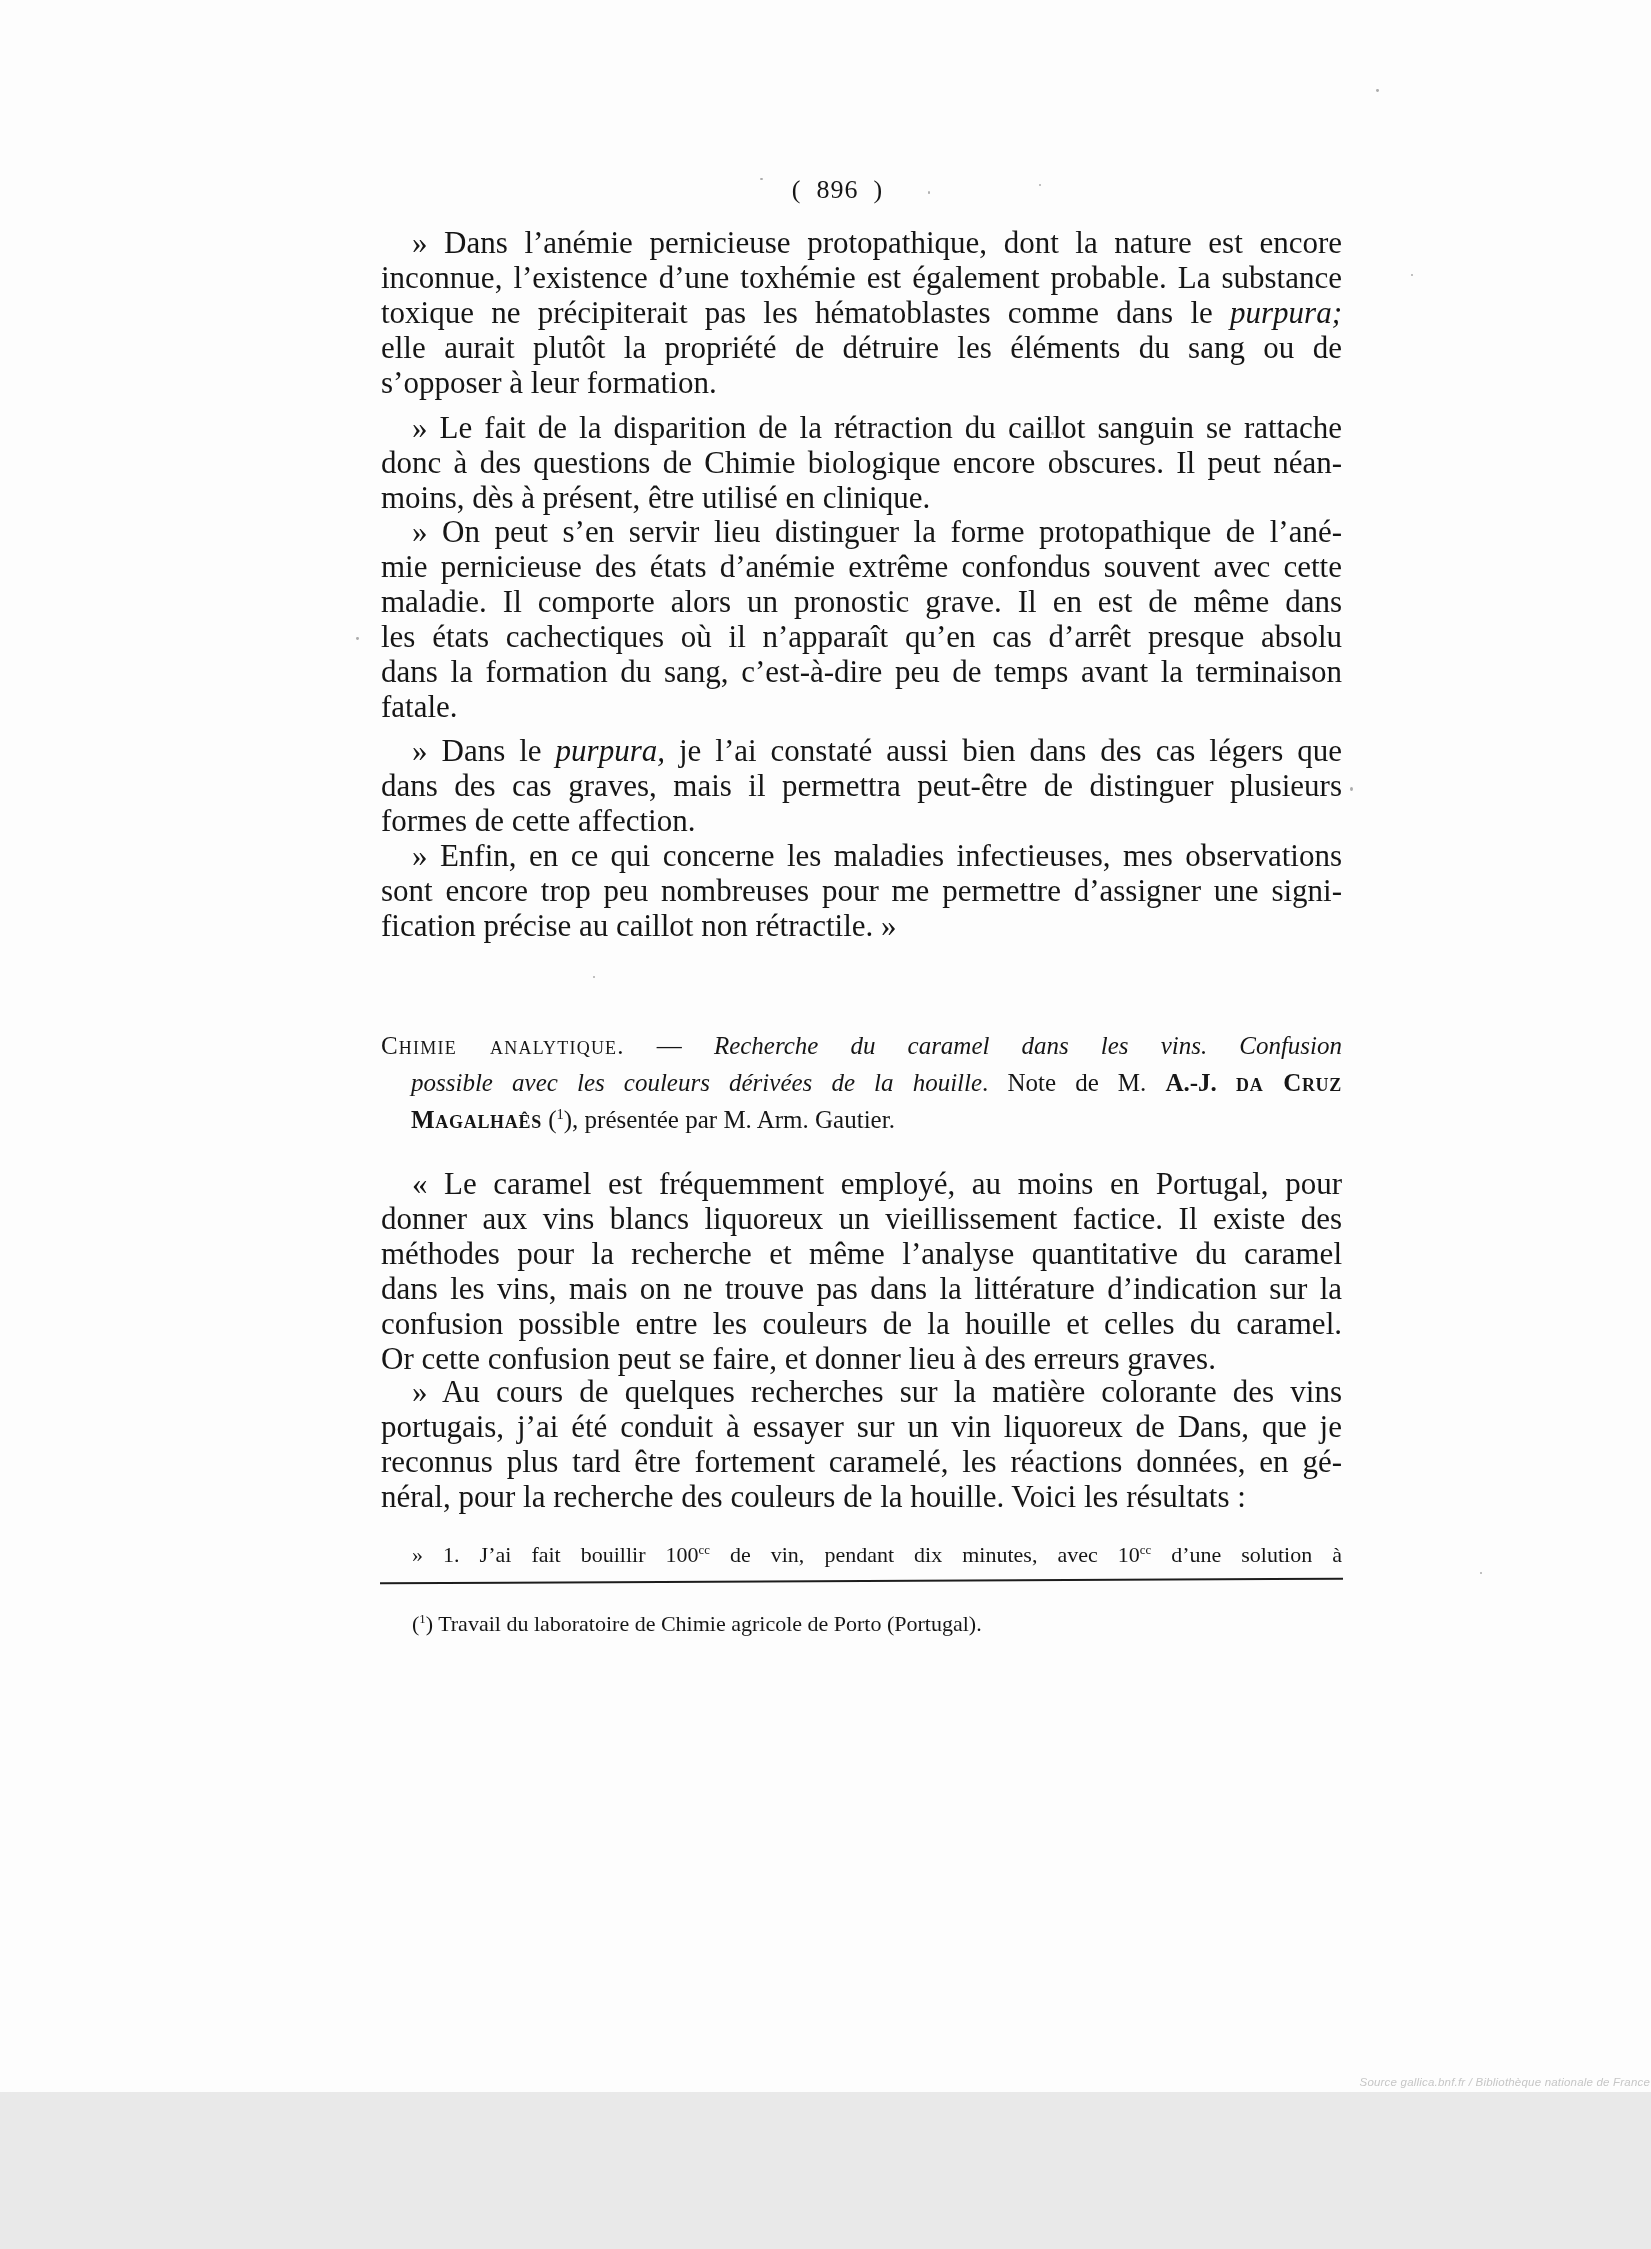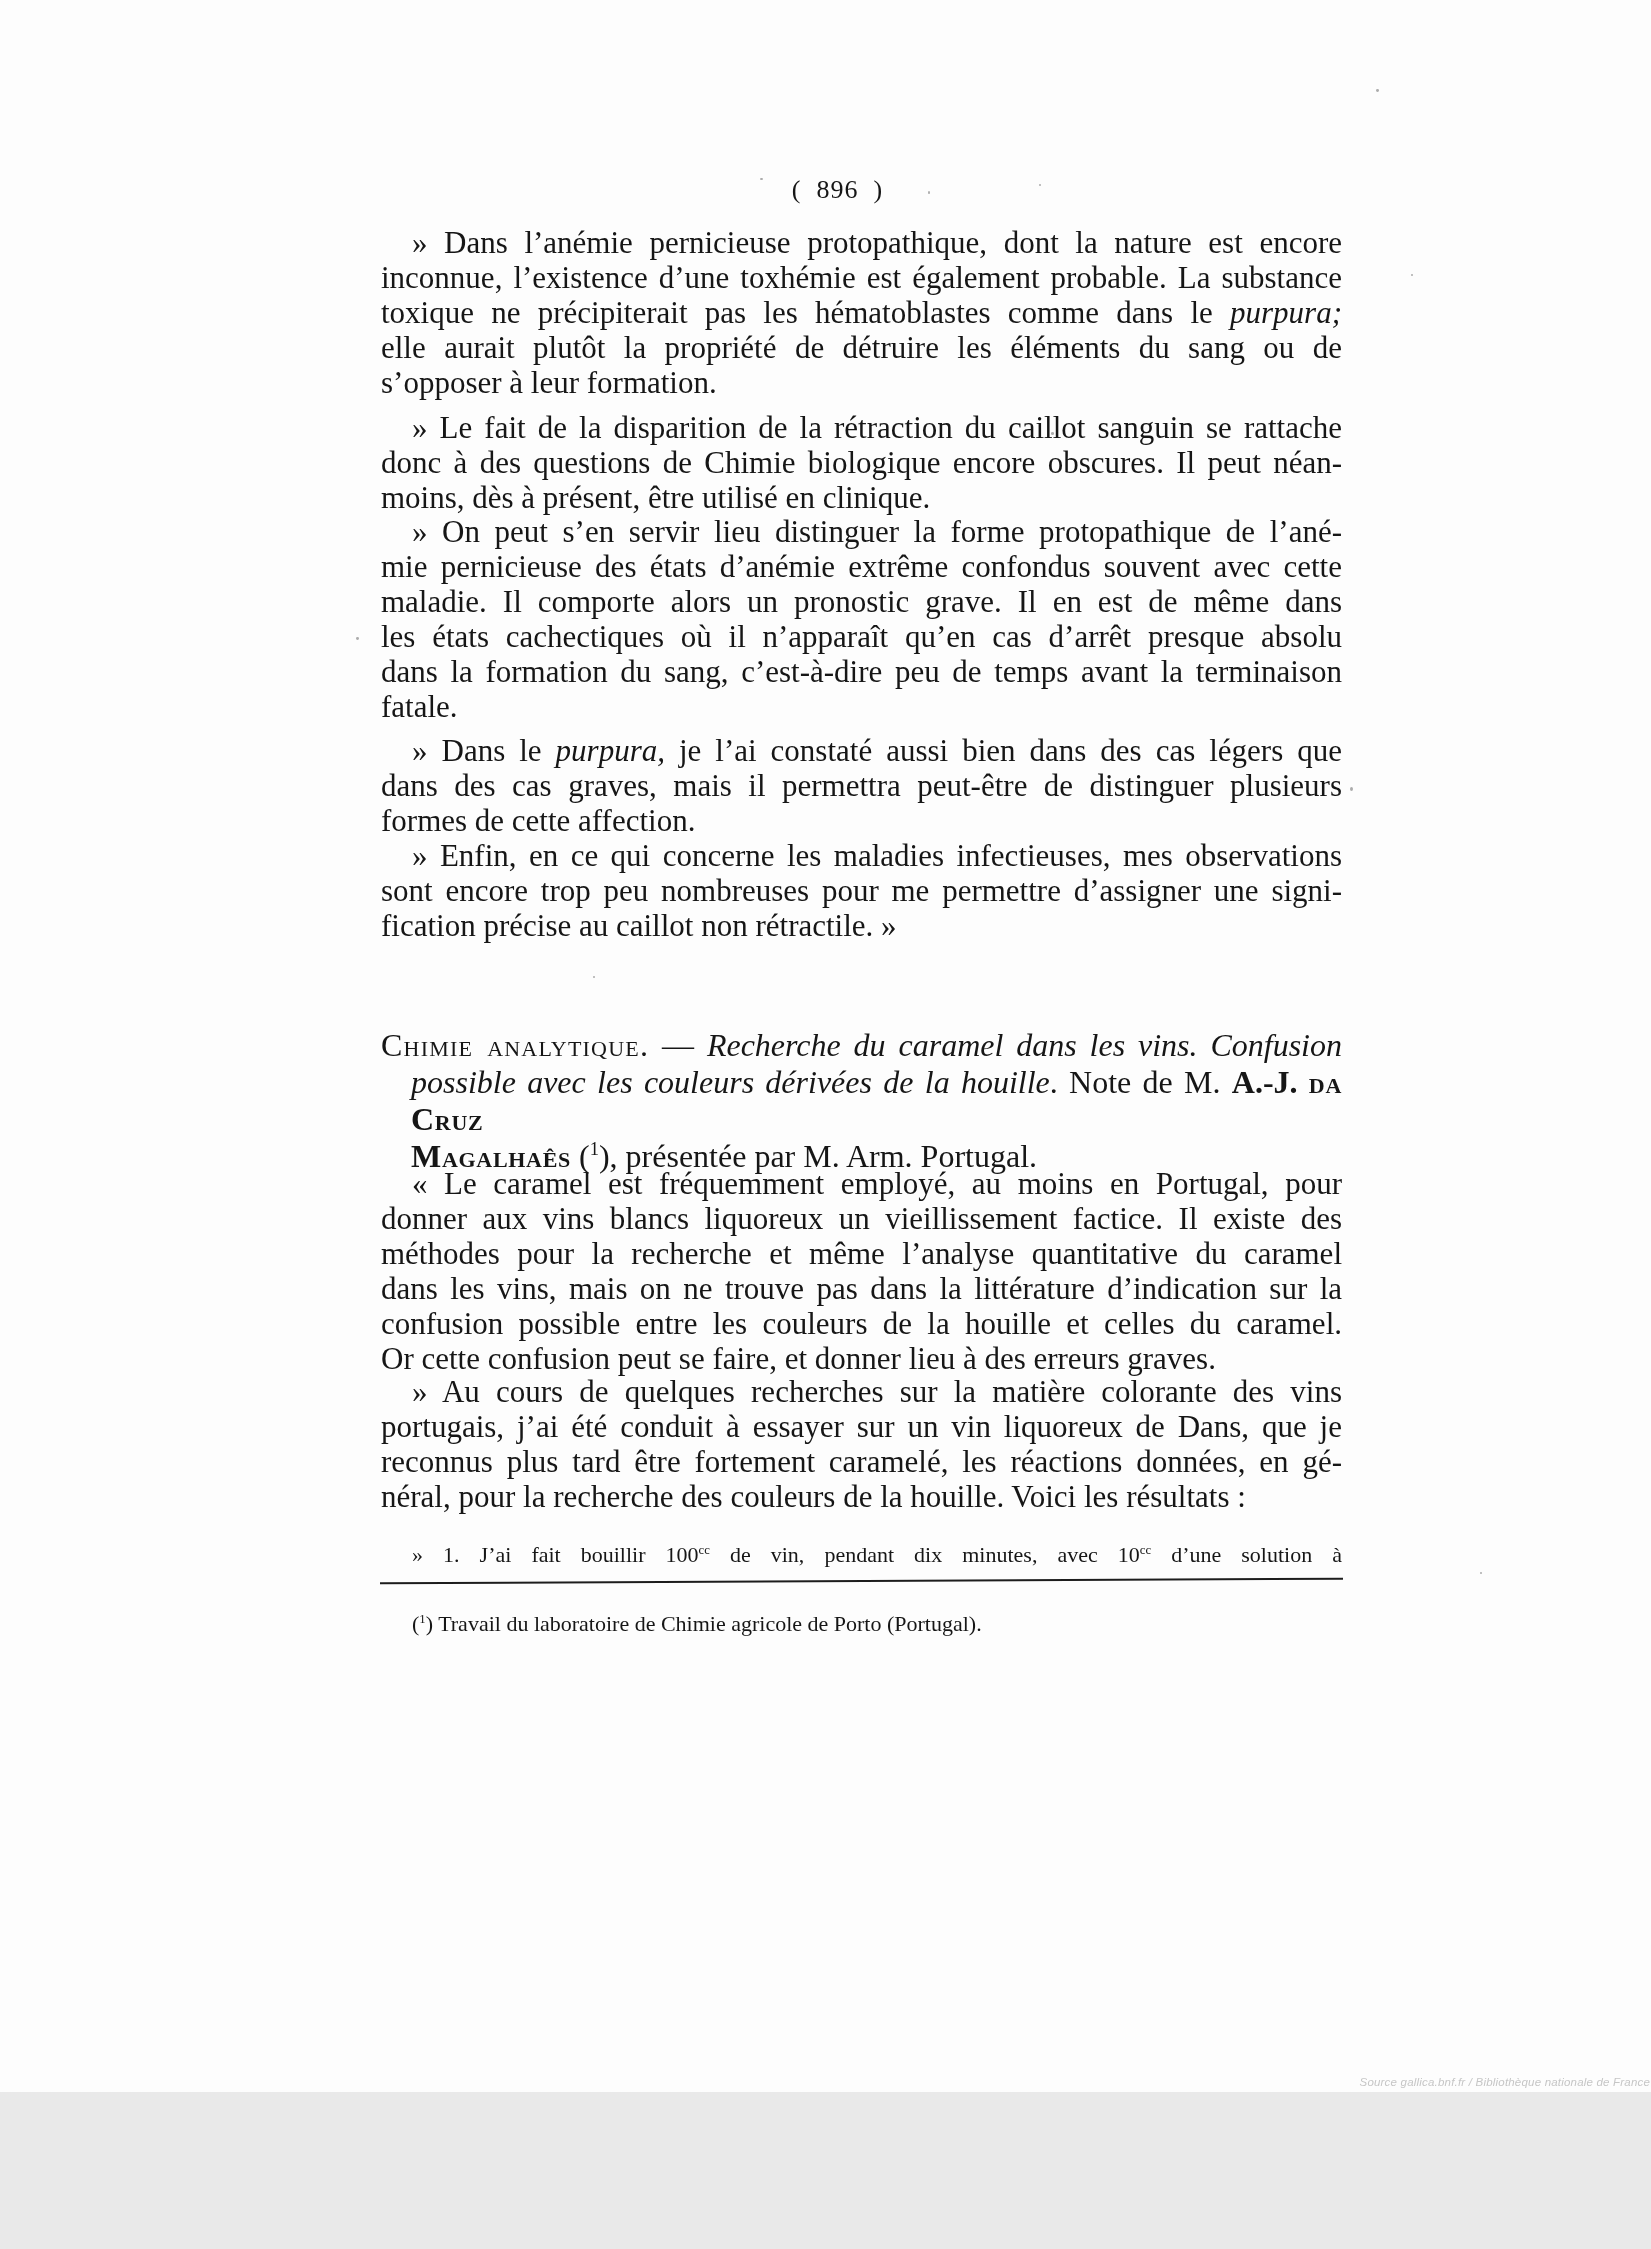--- a/index.html
+++ b/index.html
@@ -20,21 +20,21 @@
     font-size:26px;
     word-spacing:7.6px;
     letter-spacing:1px;
   }
   .block{
     position:absolute;
     left:381px;
     width:961px;
   }
   .body-text{ font-size:31px; line-height:35px; }
-  .heading-text{ font-size:32px; line-height:37px; }
+  .heading-text{ font-size:25px; line-height:37px; }
   .small-text{ font-size:22px; line-height:29px; }
   .line{ text-align:justify; text-align-last:justify; }
   .line.last{ text-align-last:left; }
   .line.first{ text-indent:31px; }
   .line.hang{ margin-left:30px; }
   .seg-i{ font-style:italic; }
   .seg-b{ font-weight:bold; }
   .seg-sc{ font-variant:small-caps; letter-spacing:1.2px; }
   .seg-bsc{ font-weight:bold; font-variant:small-caps; letter-spacing:0.7px; }
   .seg-sup{ vertical-align:super; font-size:0.58em; line-height:0; }
@@ -100,21 +100,21 @@
 
   <div class="block body-text" style="top:838px">
       <div class="line first"><span>» Enfin, en ce qui concerne les maladies infectieuses, mes observations</span></div>
       <div class="line"><span>sont encore trop peu nombreuses pour me permettre d’assigner une signi-</span></div>
       <div class="line last"><span>fication précise au caillot non rétractile. »</span></div>
     </div>
 
   <div class="block heading-text" style="top:1027px">
       <div class="line"><span class="seg-sc">Chimie analytique.</span><span> — </span><span class="seg-i">Recherche du caramel dans les vins. Confusion</span></div>
       <div class="line hang"><span class="seg-i">possible avec les couleurs dérivées de la houille</span><span>. Note de M. </span><span class="seg-b">A.-J.</span><span> </span><span class="seg-bsc">da Cruz</span></div>
-      <div class="line hang last"><span class="seg-bsc">Magalhaês</span><span> (</span><span class="seg-sup">1</span><span>), présentée par M. Arm. Portugal.</span></div>
+      <div class="line hang last"><span class="seg-bsc">Magalhaês</span><span> (</span><span class="seg-sup">1</span><span>), présentée par M. Arm. Gautier.</span></div>
     </div>
 
   <div class="block body-text" style="top:1166px">
       <div class="line first"><span>« Le caramel est fréquemment employé, au moins en Portugal, pour</span></div>
       <div class="line"><span>donner aux vins blancs liquoreux un vieillissement factice. Il existe des</span></div>
       <div class="line"><span>méthodes pour la recherche et même l’analyse quantitative du caramel</span></div>
       <div class="line"><span>dans les vins, mais on ne trouve pas dans la littérature d’indication sur la</span></div>
       <div class="line"><span>confusion possible entre les couleurs de la houille et celles du caramel.</span></div>
       <div class="line last"><span>Or cette confusion peut se faire, et donner lieu à des erreurs graves.</span></div>
     </div>

